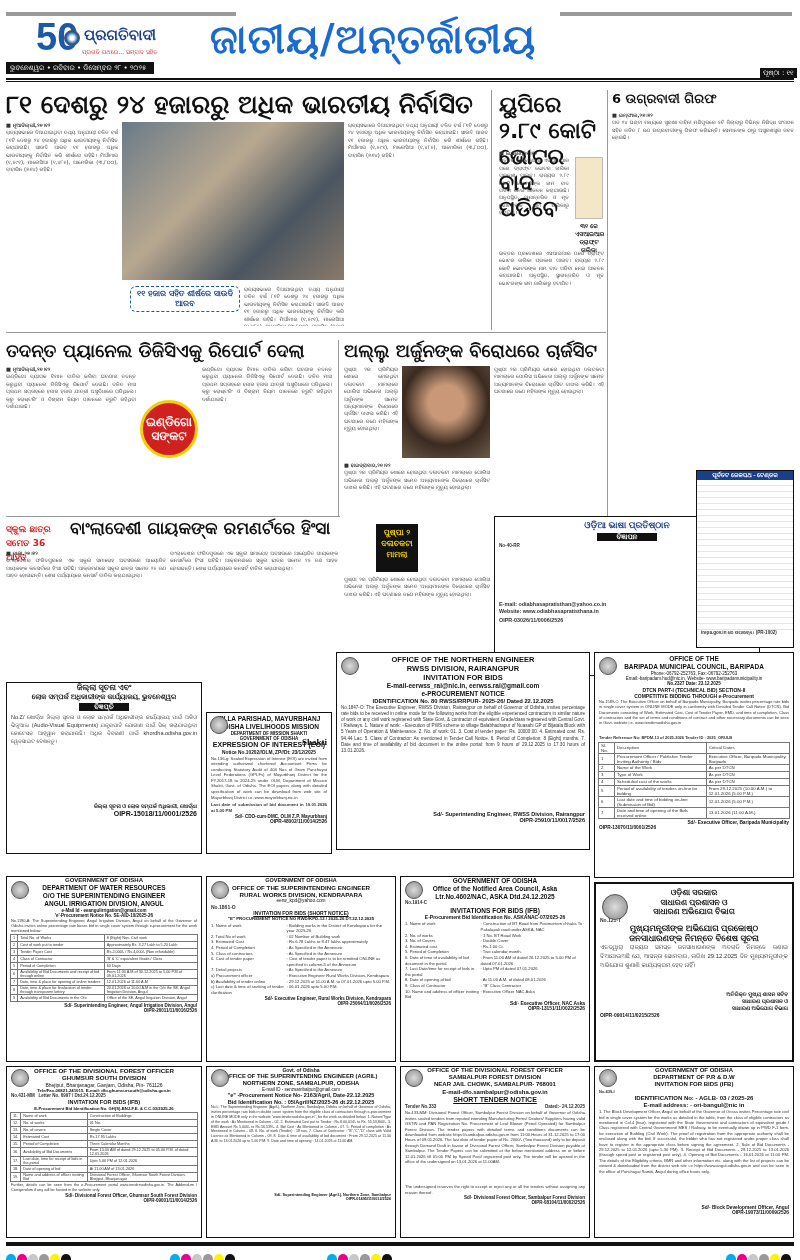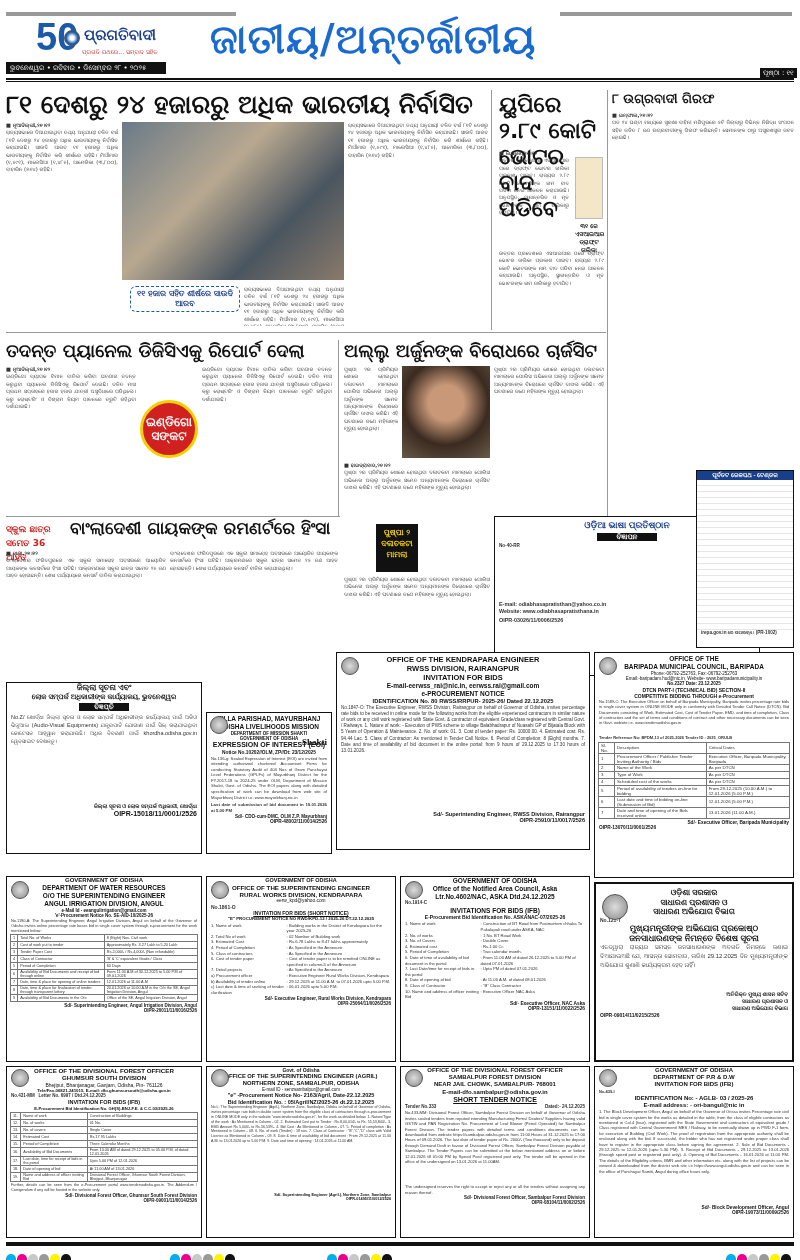--- a/index.html
+++ b/index.html
@@ -32,21 +32,21 @@
 
 <div class="abs topbar" style="left:6px;top:12px;width:230px"></div>
 <div class="abs topbar" style="left:560px;top:12px;width:232px"></div>
 
 <div class="abs" style="left:36px;top:18px">
   <span class="logo50">50</span>
 </div>
 <div class="abs emb" style="left:64px;top:30px;width:16px;height:16px;background:radial-gradient(#fff 20%,#1a5aa8 60%)"></div>
 <div class="abs brand" style="left:84px;top:26px">ପ୍ରଗତିବାଦୀ</div>
 <div class="abs tag" style="left:82px;top:48px">ପ୍ରଗତି ପଥରେ... ସମ୍ବାଦ ସହିତ</div>
-<div class="abs dateline" style="left:6px;top:62px;width:160px">ଭୁବନେଶ୍ୱର • ରବିବାର • ଡିସେମ୍ବର ୨୮ • ୨୦୨୫</div>
+<div class="abs dateline" style="left:6px;top:62px;width:148px">ଭୁବନେଶ୍ୱର • ରବିବାର • ଡିସେମ୍ବର ୨୮ • ୨୦୨୫</div>
 
 <div class="abs section-title" style="left:210px;top:16px">ଜାତୀୟ/ଅନ୍ତର୍ଜାତୀୟ</div>
 <div class="abs pagebox" style="left:760px;top:68px">ପୃଷ୍ଠା : ୧୧</div>
 <div class="abs rule2" style="left:6px;top:78px;width:788px"></div>
 
 <div class="abs hl" style="left:6px;top:92px;font-size:25px;width:480px;white-space:nowrap">୮୧ ଦେଶରୁ ୨୪ ହଜାରରୁ ଅଧିକ ଭାରତୀୟ ନିର୍ବାସିତ</div>
 <div class="abs vline" style="left:491px;top:90px;height:240px"></div>
 
 <div class="abs txt" style="left:6px;top:122px;width:112px;height:205px">
   <b>■ ନୂଆଦିଲ୍ଲୀ,୨୭।୧୨</b><br>
@@ -60,21 +60,21 @@
 <div class="abs hl" style="left:499px;top:92px;font-size:22px;width:100px;line-height:26px">ୟୁପିରେ ୨.୮୯ କୋଟି ଭୋଟର ବାଦ ପଡିବେ</div>
 <div class="abs txt" style="left:499px;top:150px;width:70px;height:180px">
   <b>■ ଲକ୍ଷ୍ନୌ,୨୭।୧୨</b><br>
   <span>ଉତ୍ତର ପ୍ରଦେଶରେ ଏସଆଇଆର ପରେ ଡ୍ରାଫ୍ଟ ଭୋଟର ତାଲିକା ପ୍ରକାଶ ପାଇବ। ରାଜ୍ୟର ୨.୮୯ କୋଟି ଭୋଟରଙ୍କ ନାମ ବାଦ ପଡିବା ନେଇ ଆକଳନ କରାଯାଉଛି। ଅନୁପସ୍ଥିତ, ସ୍ଥାନାନ୍ତରିତ ଓ ମୃତ ଭୋଟରଙ୍କ ନାମ ତାଲିକାରୁ ହଟାଯିବ।</span>
 </div>
 <div class="abs" style="left:575px;top:157px;width:28px;height:62px;background:#f3e7c8;border:1px solid #bbb"></div>
 <div class="abs" style="left:575px;top:222px;width:28px;font-size:6px;font-weight:bold;color:#111;text-align:center">୩୧ ରେ ଏସଆଇଆର ଡ୍ରାଫ୍ଟ ତାଲିକା</div>
 <div class="abs txt" style="left:499px;top:250px;width:105px;height:80px">ଉତ୍ତର ପ୍ରଦେଶରେ ଏସଆଇଆର ପରେ ଡ୍ରାଫ୍ଟ ଭୋଟର ତାଲିକା ପ୍ରକାଶ ପାଇବ। ରାଜ୍ୟର ୨.୮୯ କୋଟି ଭୋଟରଙ୍କ ନାମ ବାଦ ପଡିବା ନେଇ ଆକଳନ କରାଯାଉଛି। ଅନୁପସ୍ଥିତ, ସ୍ଥାନାନ୍ତରିତ ଓ ମୃତ ଭୋଟରଙ୍କ ନାମ ତାଲିକାରୁ ହଟାଯିବ।</div>
 <div class="abs vline" style="left:607px;top:90px;height:450px"></div>
 
-<div class="abs hl" style="left:612px;top:92px;font-size:13px;width:180px">୮ ଉଗ୍ରବାଦୀ ଗିରଫ</div>
+<div class="abs hl" style="left:612px;top:92px;font-size:13px;width:180px">6 ଉଗ୍ରବାଦୀ ଗିରଫ</div>
 <div class="abs txt" style="left:612px;top:112px;width:182px;height:418px">
   <b>■ ଇମ୍ଫାଲ,୨୭।୧୨</b><br>
   <span>ଗତ ୨୪ ଘଣ୍ଟା ମଧ୍ୟରେ ସୁରକ୍ଷା ବାହିନୀ ମଣିପୁରରେ ୫ଟି ଜିଲ୍ଲାରୁ ବିଭିନ୍ନ ନିଷିଦ୍ଧ ସଂଗଠନ ସହିତ ଜଡିତ ୮ ଜଣ ଉଗ୍ରବାଦୀଙ୍କୁ ଗିରଫ କରିଛନ୍ତି। ସେମାନଙ୍କ ଠାରୁ ଅସ୍ତ୍ରଶସ୍ତ୍ର ଜବତ ହୋଇଛି।</span>
 </div>
 
 <div class="abs" style="left:6px;top:332px;width:600px;border-top:1px solid #999"></div>
 <div class="abs hl" style="left:6px;top:342px;font-size:18px;white-space:nowrap">ତଦନ୍ତ ପ୍ୟାନେଲ ଡିଜିସିଏକୁ ରିପୋର୍ଟ ଦେଲା</div>
 <div class="abs txt" style="left:6px;top:366px;width:130px;height:150px">
   <b>■ ନୂଆଦିଲ୍ଲୀ,୨୭।୧୨</b><br>
   <span>ଇଣ୍ଡିଗୋ ବ୍ୟାପକ ବିମାନ ବାତିଲ କରିବା ଘଟଣାର ତଦନ୍ତ କରୁଥିବା ପ୍ୟାନେଲ ଡିଜିସିଏକୁ ରିପୋର୍ଟ ଦେଇଛି। ଚଳିତ ମାସ ପ୍ରଥମ ସପ୍ତାହରେ ହଜାର ହଜାର ଯାତ୍ରୀ ଅସୁବିଧାରେ ପଡିଥିଲେ। କ୍ରୁ ରୋଷ୍ଟରିଂ ଓ ବିଶ୍ରାମ ନିୟମ ପାଳନରେ ତ୍ରୁଟି ରହିଥିବା ଦର୍ଶାଯାଇଛି।</span>
@@ -115,21 +115,21 @@
 </div>
 
 <div class="abs box" style="left:696px;top:470px;width:98px;height:178px">
   <div class="adh" style="font-size:6px;background:#1a3f8a;color:#fff;padding:1px">ପୂର୍ବତଟ ରେଳପଥ - ଟେଣ୍ଡର</div>
   <div class="adt" style="height:150px;background:repeating-linear-gradient(#fff 0 5px,#e6e6e6 5px 6px)"></div>
   <div class="adt" style="font-weight:bold"><span>irepa.gov.in ରେ ଉପଲବ୍ଧ।</span> <span>(PR-1002)</span></div>
 </div>
 
 <div class="abs box" style="left:336px;top:652px;width:254px;height:198px">
   <div class="abs emb" style="left:4px;top:4px"></div>
-  <div class="adh" style="font-size:7.5px;margin-top:2px">OFFICE OF THE KENDRAPARA ENGINEER</div>
+  <div class="adh" style="font-size:7.5px;margin-top:2px">OFFICE OF THE NORTHERN ENGINEER</div>
   <div class="adh" style="font-size:7.5px">RWSS DIVISION, RAIRANGPUR</div>
   <div class="adh" style="font-size:7.5px">INVITATION FOR BIDS</div>
   <div class="adh" style="font-size:6.5px">E-mail-eerwss_rai@nic.in, eerwss.rai@gmail.com</div>
   <div class="adh" style="font-size:6.5px">e-PROCUREMENT NOTICE</div>
   <div class="adh" style="font-size:5.8px">IDENTIFICATION No. 80 RWSS/RRPUR- 2025-26/ Dated 22.12.2025</div>
   <div class="adt" style="height:106px">No.1847-O: The Executive Engineer, RWSS Division, Rairangpur on behalf of Governor of Odisha, invites percentage rate bids to be received in online mode for the following works from the eligible experienced contractors in similar nature of work or any civil work registered with State Govt. &amp; contractor of equivalent Grade/class registered with Central Govt. / Railways. 1. Nature of work: - Execution of PWS scheme to village Balabhadrapur of Nuasahi GP of Bijatala Block with 5 Years of Operation &amp; Maintenance. 2. No. of work: 01. 3. Cost of tender paper: Rs. 10000.00. 4. Estimated cost: Rs. 94.44 Lac. 5. Class of Contractor: As mentioned in Tender Call Notice. 6. Period of Completion: 8 (Eight) months. 7. Date and time of availability of bid document in the online portal: from 9 hours of 29.12.2025 to 17.30 hours of 13.01.2026.</div>
   <div class="sdl">Sd/- Superintending Engineer, RWSS Division, Rairangpur</div>
   <div class="oipr">OIPR-25910/11/0017/2526</div>
 </div>
 

